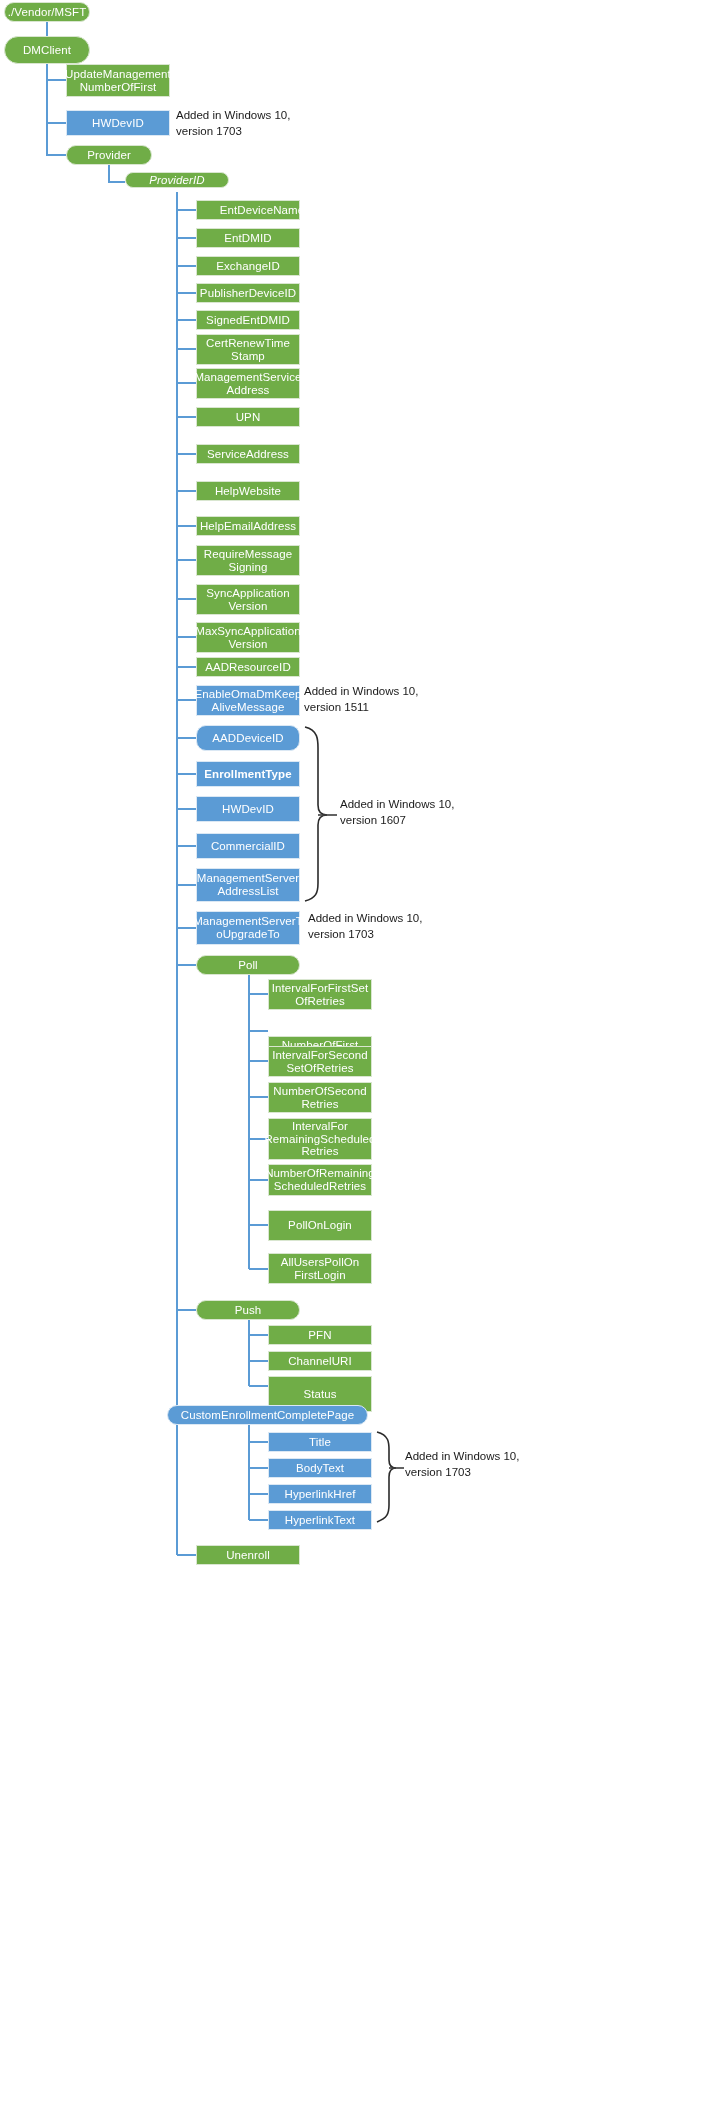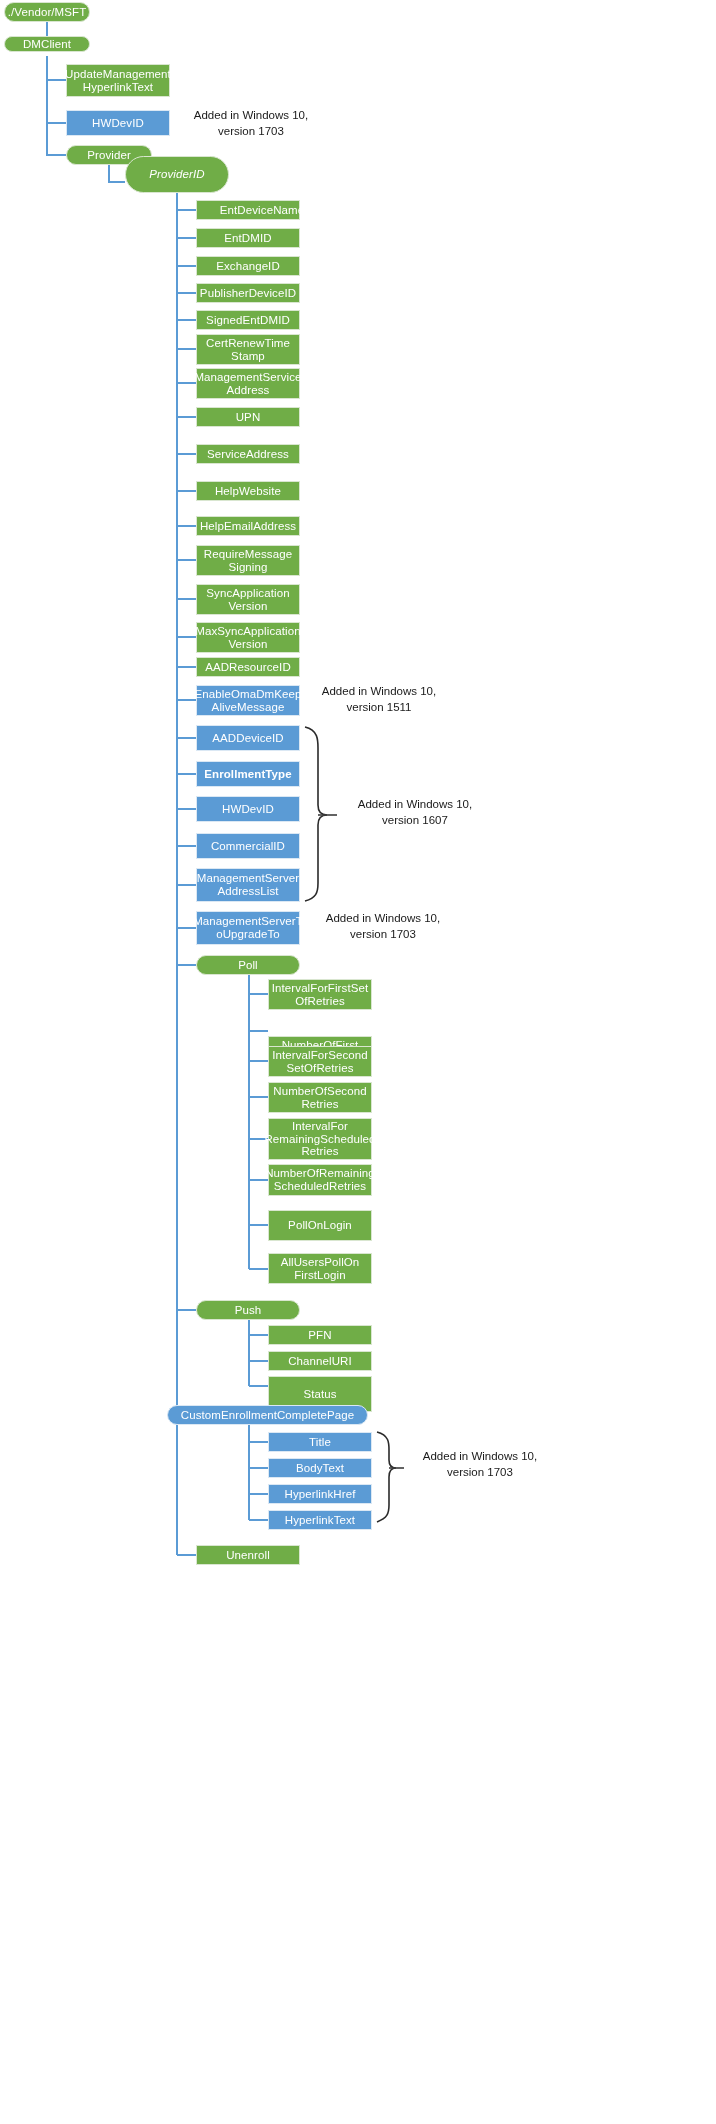--- a/index.html
+++ b/index.html
@@ -35,21 +35,20 @@
   .pill { border-radius:999px; }
   .rect { border-radius:0; }
   .italic{ font-style:italic; }
 
   
   .note{
     position:absolute;
     color:#1a1a1a;
     font-size:11.5px;
     line-height:1.35;
-    text-align:center;
     white-space:pre-line;
   }
 </style>
 </head>
 <body>
 
 <div id="canvas">
 
   <svg id="wires" width="716" height="2124" style="position:absolute;left:0;top:0;">
     <g stroke="#5b9bd5" stroke-width="2" fill="none" shape-rendering="crispEdges">
@@ -119,26 +118,26 @@
       <path d="M305,727 C318,730 318,740 318,748 L318,805 C318,812 322,815 327,815 C322,815 318,818 318,825 L318,883 C318,893 316,898 305,901"></path>
       <path d="M318,815 L337,815" stroke="#3c3c3c"></path>
 
       <path d="M377,1432 C389,1435 389,1443 389,1450 L389,1460 C389,1466 392,1468 396,1468 C392,1468 389,1471 389,1477 L389,1505 C389,1514 387,1518 377,1522"></path>
       <path d="M389,1468 L404,1468" stroke="#3c3c3c"></path>
     </g>
   </svg>
 
   <div id="nodes">
       <div class="node green pill" style="left: 4px; top: 2px; width: 86px; height: 20px;">./Vendor/MSFT</div>
-      <div class="node green pill" style="left: 4px; top: 36px; width: 86px; height: 16px;">DMClient</div>
+      <div class="node green pill" style="left: 4px; top: 36px; width: 86px; height: 28px;">DMClient</div>
       <div class="node green rect" style="left: 66px; top: 64px; width: 104px; height: 33px;">UpdateManagement
-HyperlinkText</div>
+NumberOfFirst</div>
       <div class="node blue rect" style="left: 66px; top: 110px; width: 104px; height: 26px;">HWDevID</div>
       <div class="node green pill" style="left: 66px; top: 145px; width: 86px; height: 20px;">Provider</div>
-      <div class="node green pill italic" style="left: 125px; top: 156px; width: 104px; height: 37px;">ProviderID</div>
+      <div class="node green pill italic" style="left: 125px; top: 172px; width: 104px; height: 16px;">ProviderID</div>
       <div class="node green rect" style="left: 196px; top: 200px; width: 104px; height: 20px; padding-left: 32px;">EntDeviceName</div>
       <div class="node green rect" style="left: 196px; top: 228px; width: 104px; height: 20px;">EntDMID</div>
       <div class="node green rect" style="left: 196px; top: 256px; width: 104px; height: 20px;">ExchangeID</div>
       <div class="node green rect" style="left: 196px; top: 283px; width: 104px; height: 20px;">PublisherDeviceID</div>
       <div class="node green rect" style="left: 196px; top: 310px; width: 104px; height: 20px;">SignedEntDMID</div>
       <div class="node green rect" style="left: 196px; top: 334px; width: 104px; height: 31px;">CertRenewTime
 Stamp</div>
       <div class="node green rect" style="left: 196px; top: 368px; width: 104px; height: 31px;">ManagementService
 Address</div>
       <div class="node green rect" style="left: 196px; top: 407px; width: 104px; height: 20px;">UPN</div>
@@ -147,21 +146,21 @@
       <div class="node green rect" style="left: 196px; top: 516px; width: 104px; height: 20px;">HelpEmailAddress</div>
       <div class="node green rect" style="left: 196px; top: 545px; width: 104px; height: 31px;">RequireMessage
 Signing</div>
       <div class="node green rect" style="left: 196px; top: 584px; width: 104px; height: 31px;">SyncApplication
 Version</div>
       <div class="node green rect" style="left: 196px; top: 622px; width: 104px; height: 31px;">MaxSyncApplication
 Version</div>
       <div class="node green rect" style="left: 196px; top: 657px; width: 104px; height: 20px;">AADResourceID</div>
       <div class="node blue rect" style="left: 196px; top: 685px; width: 104px; height: 31px;">EnableOmaDmKeep
 AliveMessage</div>
-      <div class="node blue rect" style="left: 196px; top: 725px; width: 104px; height: 26px;">AADDeviceID</div>
+      <div class="node blue rect" style="left: 196px; top: 725px; width: 104px; height: 26px; border-radius: 10px;">AADDeviceID</div>
       <div class="node blue rect" style="left: 196px; top: 761px; width: 104px; height: 26px; font-weight: bold;">EnrollmentType</div>
       <div class="node blue rect" style="left: 196px; top: 796px; width: 104px; height: 26px;">HWDevID</div>
       <div class="node blue rect" style="left: 196px; top: 833px; width: 104px; height: 26px;">CommercialID</div>
       <div class="node blue rect" style="left: 196px; top: 868px; width: 104px; height: 34px;">ManagementServer
 AddressList</div>
       <div class="node blue rect" style="left: 196px; top: 911px; width: 104px; height: 34px;">ManagementServerT
 oUpgradeTo</div>
       <div class="node green pill" style="left: 196px; top: 955px; width: 104px; height: 20px;">Poll</div>
       <div class="node green rect" style="left: 268px; top: 979px; width: 104px; height: 31px;">IntervalForFirstSet
 OfRetries</div>

